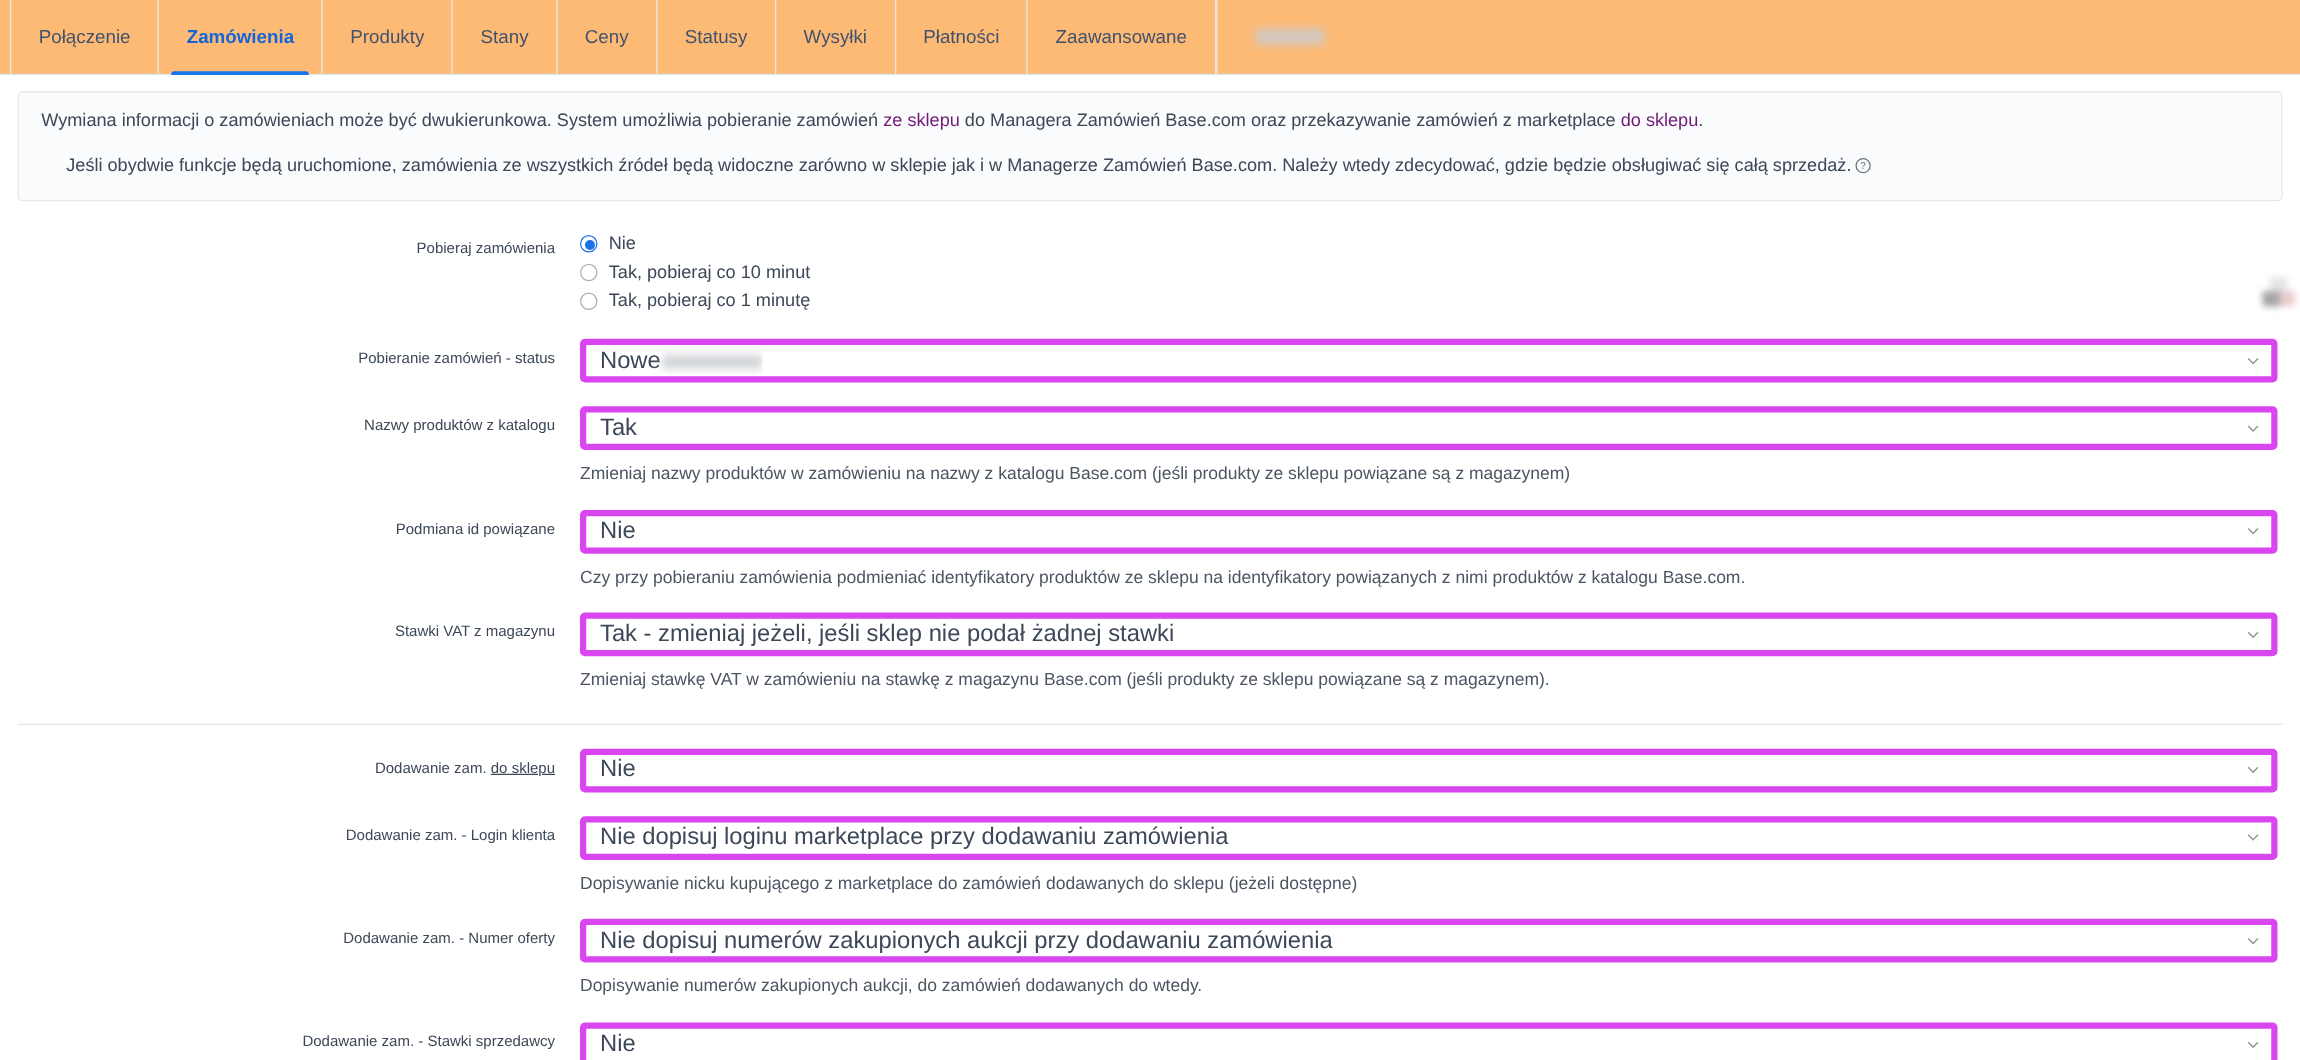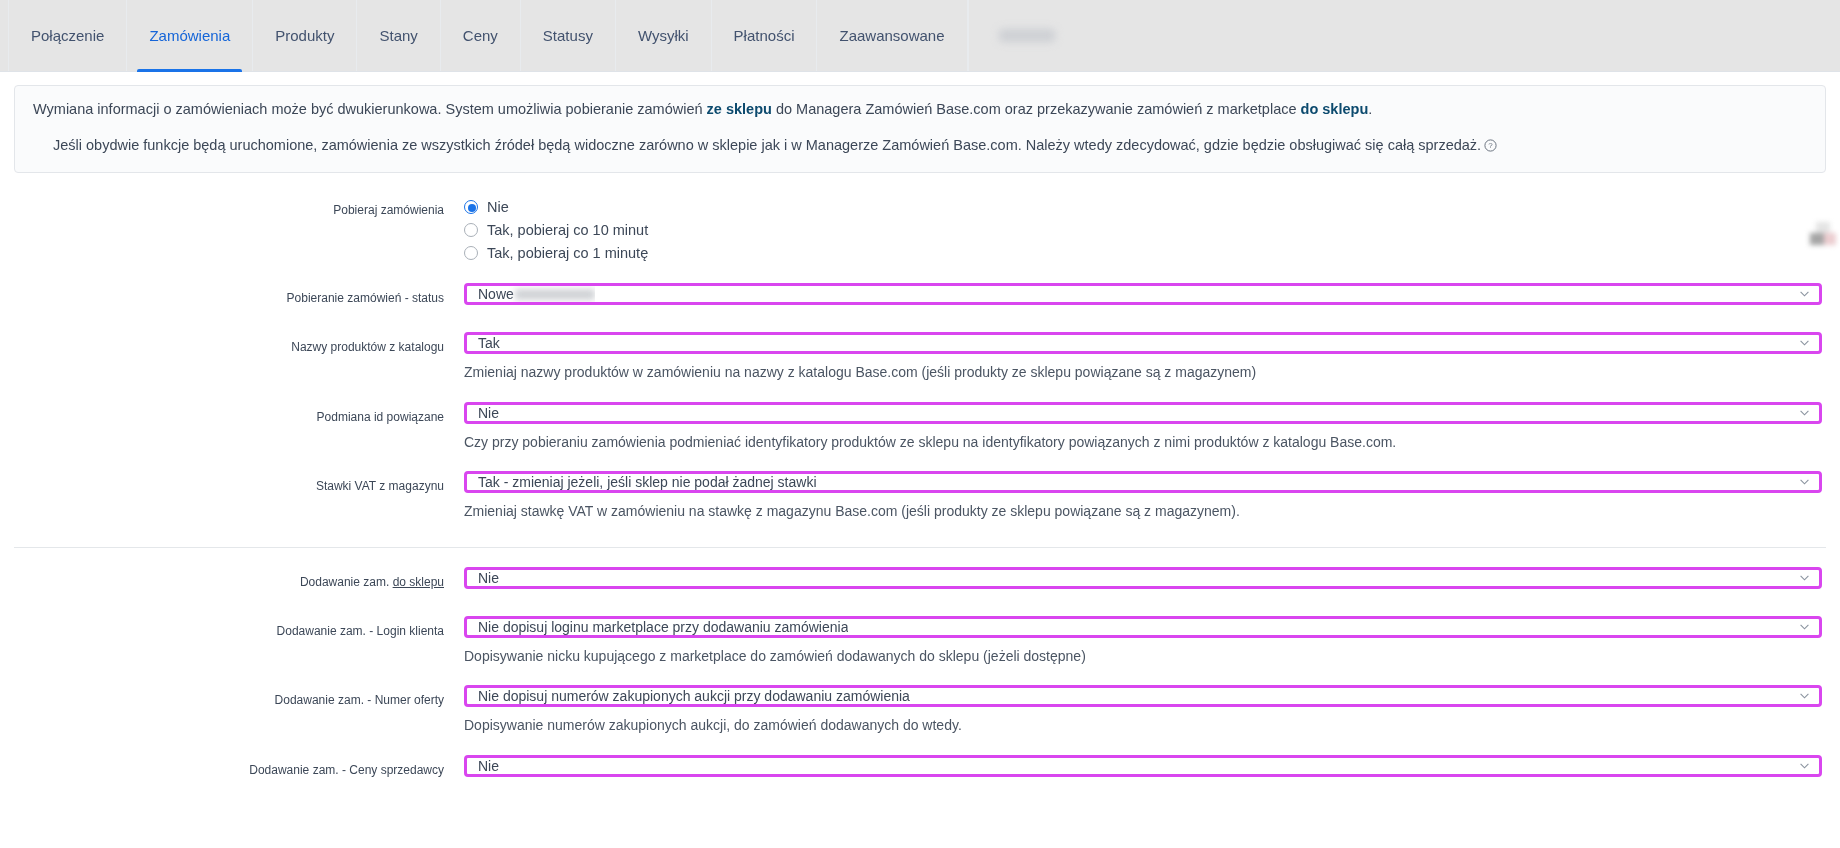--- a/index.html
+++ b/index.html
@@ -9,40 +9,40 @@
     background: #ffffff;
     font-family: "Liberation Sans", sans-serif;
     overflow: hidden;
   }
   .page { position: relative; width: 1840px; height: 848px; background: #fff; }
 
   
   .tabbar {
     display: flex;
     align-items: stretch;
-    height: 72px;
+    height: 60px;
     border-bottom: 1px solid #dfe3e8;
     padding-left: 8px;
-    background: #e5e5e5;
+    background: #fdba74;
   }
   .tab {
     position: relative;
     display: flex;
     align-items: center;
     justify-content: center;
     padding: 0 22px;
     font-size: 15px;
     color: #42526e;
     border-left: 1px solid #e8ebee;
     cursor: pointer;
     white-space: nowrap;
   }
   .tab:first-child { border-left: 1px solid #e8ebee; }
   .tab.last-sep { border-right: 1px solid #e8ebee; }
-  .tab.active { color: #1565d8; font-weight: normal; }
+  .tab.active { color: #1565d8; font-weight: bold; }
   .tab.active::after {
     content: "";
     position: absolute;
     left: 10px; right: 10px; bottom: -1px;
     height: 3px;
     background: #1a73e8;
     border-radius: 2px 2px 0 0;
   }
   .tab.redacted {
     width: 118px;
@@ -64,21 +64,21 @@
     background: #fafbfc;
     padding: 13px 18px 14px 18px;
   }
   .banner p {
     margin: 0;
     font-size: 14.5px;
     line-height: 1.45;
     color: #3c4757;
   }
   .banner p + p { margin-top: 15px; margin-left: 20px; }
-  .banner b { font-weight: bold; color: #0c4a6e; }
+  .banner b { font-weight: normal; color: #701a75; }
   .help-icon {
     display: inline-block;
     vertical-align: -2px;
     margin-left: 3px;
   }
 
   
   .form { padding: 0 14px; }
   .row {
     display: flex;
@@ -96,28 +96,28 @@
     line-height: 30px;
   }
   .label .linkish {
     text-decoration: underline;
     cursor: pointer;
   }
   .field { flex: 1 1 auto; min-width: 0; padding-right: 4px; }
 
   .select {
     position: relative;
-    height: 22px;
-    border: 3px solid #d946ef;
+    height: 35px;
+    border: 5px solid #d946ef;
     border-radius: 4px;
     background: #fff;
     display: flex;
     align-items: center;
     padding: 0 30px 0 11px;
-    font-size: 14px;
+    font-size: 19px;
     color: #3c4757;
     cursor: pointer;
   }
   .select .val { white-space: nowrap; overflow: hidden; text-overflow: ellipsis; }
   .select .caret {
     position: absolute;
     right: 10px; top: 50%;
     margin-top: -3px;
     width: 9px; height: 6px;
   }
@@ -340,21 +340,21 @@
           <span class="val">Nie dopisuj numerów zakupionych aukcji przy dodawaniu zamówienia</span>
           <svg class="caret" viewBox="0 0 9 6">
               <path d="M0.6 0.8 L4.5 4.8 L8.4 0.8" fill="none" stroke="#8a939f" stroke-width="1.1"></path>
             </svg>
         </div>
         <div class="hint">Dopisywanie numerów zakupionych aukcji, do zamówień dodawanych do wtedy.</div>
       </div>
     </div>
 
     <div class="row">
-      <div class="label">Dodawanie zam. - Ceny sprzedawcy</div>
+      <div class="label">Dodawanie zam. - Stawki sprzedawcy</div>
       <div class="field">
         <div class="select">
           <span class="val">Nie</span>
           <svg class="caret" viewBox="0 0 9 6">
               <path d="M0.6 0.8 L4.5 4.8 L8.4 0.8" fill="none" stroke="#8a939f" stroke-width="1.1"></path>
             </svg>
         </div>
 
       </div>
     </div>

